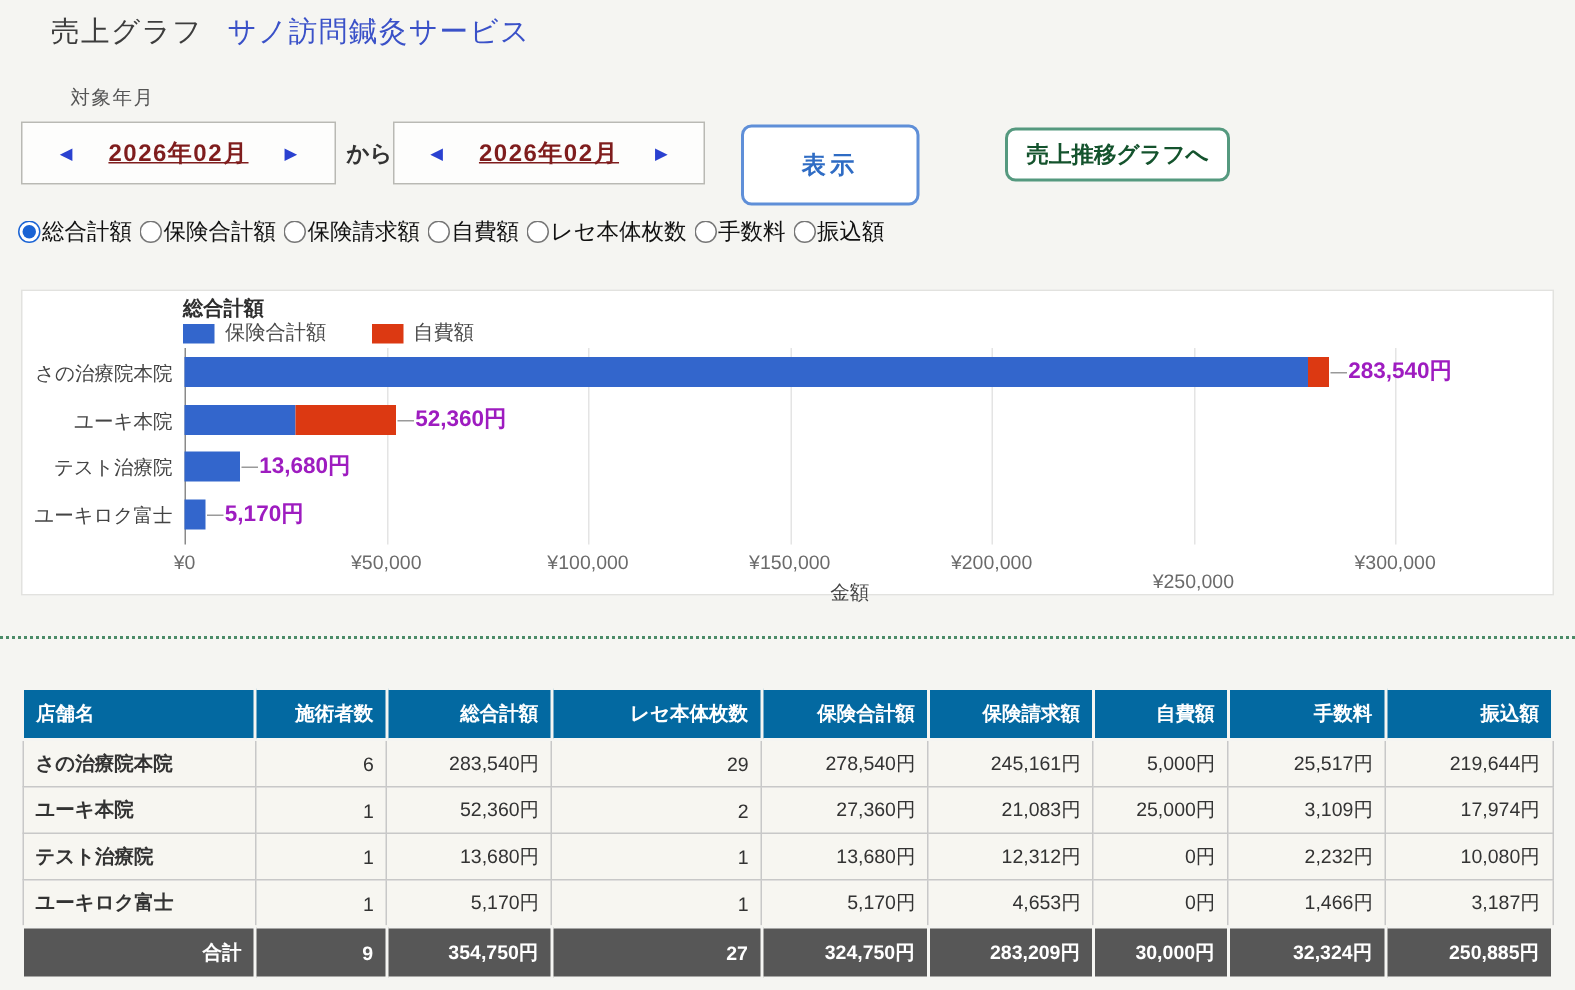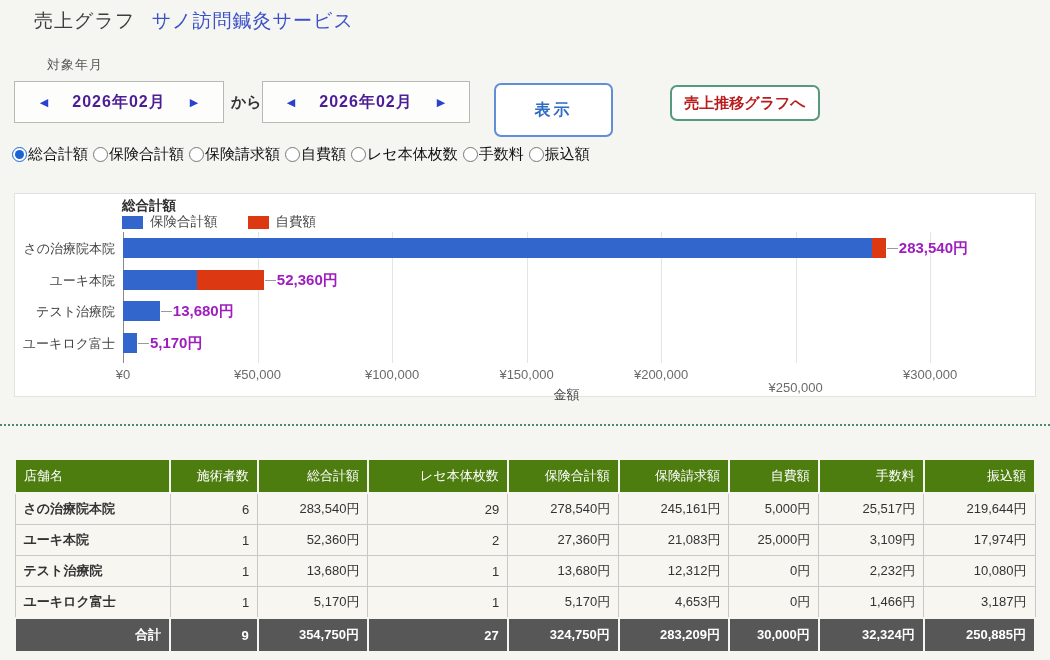--- a/index.html
+++ b/index.html
@@ -19,28 +19,28 @@
   
   .period-label { position:absolute; top:56px; left:47px; font-size:13px; color:#555; letter-spacing:1px; }
   .date-box {
     position:absolute; top:81px; height:42px; width:210px;
     background:#fdfdfc; border:1px solid #b9b9b4;
     display:flex; align-items:center; justify-content:center; gap:24px;
   }
   .date-box.from { left:14px; }
   .date-box.to   { left:262px; width:208px; }
   .date-arrow { color:#2a41d0; font-size:11px; cursor:pointer; }
-  .date-link  { color:#4c1d95; font-size:16px; font-weight:bold; letter-spacing:1px; cursor:pointer; }
+  .date-link  { color:#7f1d1d; font-size:16px; font-weight:bold; text-decoration:underline; letter-spacing:1px; cursor:pointer; }
   .kara { position:absolute; top:93px; left:231px; font-size:15px; font-weight:bold; color:#333; }
   .btn {
     position:absolute; background:#fff; border-radius:7px; cursor:pointer;
     display:flex; align-items:center; justify-content:center; font-weight:bold;
   }
   .btn-show  { top:83px; left:494px; width:119px; height:54px; border:2px solid #5f8fd8; color:#2f6cc4; font-size:16px; letter-spacing:3px; }
-  .btn-trend { top:85px; left:670px; width:150px; height:36px; border:2px solid #55997f; color:#b91c1c; font-size:15px; }
+  .btn-trend { top:85px; left:670px; width:150px; height:36px; border:2px solid #55997f; color:#14532d; font-size:15px; }
 
   
   .radio-row { position:absolute; top:145px; left:12px; display:flex; align-items:center; }
   .radio-item { display:flex; align-items:center; margin-right:5px; cursor:pointer; }
   .radio-item input { width:15px; height:15px; accent-color:#1a63d4; margin-right:1px; }
   .radio-item span { font-size:15px; color:#111; }
 
   
   .chart-card {
     position:absolute; top:193px; left:14px; width:1022px; height:204px;
@@ -60,21 +60,21 @@
   .x-tick { position:absolute; transform:translateX(-50%); font-size:13px; color:#6b6b6b; white-space:nowrap; }
   .x-axis-label { position:absolute; transform:translateX(-50%); font-size:13px; color:#444; }
 
   
   .divider { position:absolute; top:424px; left:0; width:1050px; height:0; border-top:2px dotted #4b8b68; }
 
   
   .table-wrap { position:absolute; top:458px; left:14px; width:1022px; }
   table { width:100%; border-collapse:collapse; table-layout:fixed; font-size:13px; }
   thead th {
-    background:#4d7c0f; color:#fff; font-weight:normal;
+    background:#0369a1; color:#fff; font-weight:bold;
     padding:7px 8px; text-align:right; border:2px solid #f5f5f2;
   }
   thead th:first-child { text-align:left; }
   tbody td {
     background:#f7f6f1; padding:6px 8px; text-align:right;
     border:1px solid #c8c8c8; color:#333;
   }
   tbody td:first-child { text-align:left; font-weight:bold; }
   tfoot td {
     background:#575757; color:#fff; font-weight:bold;

